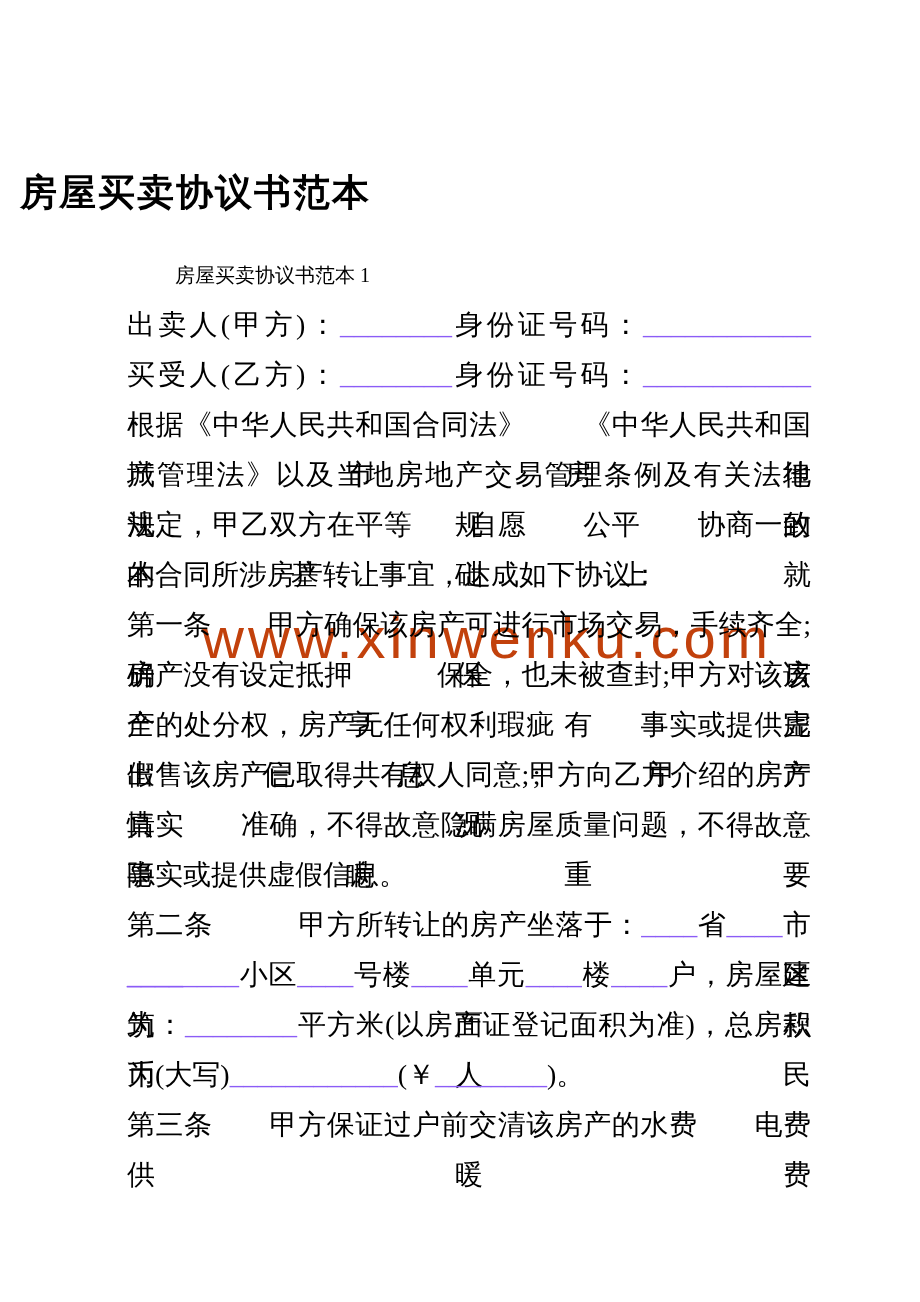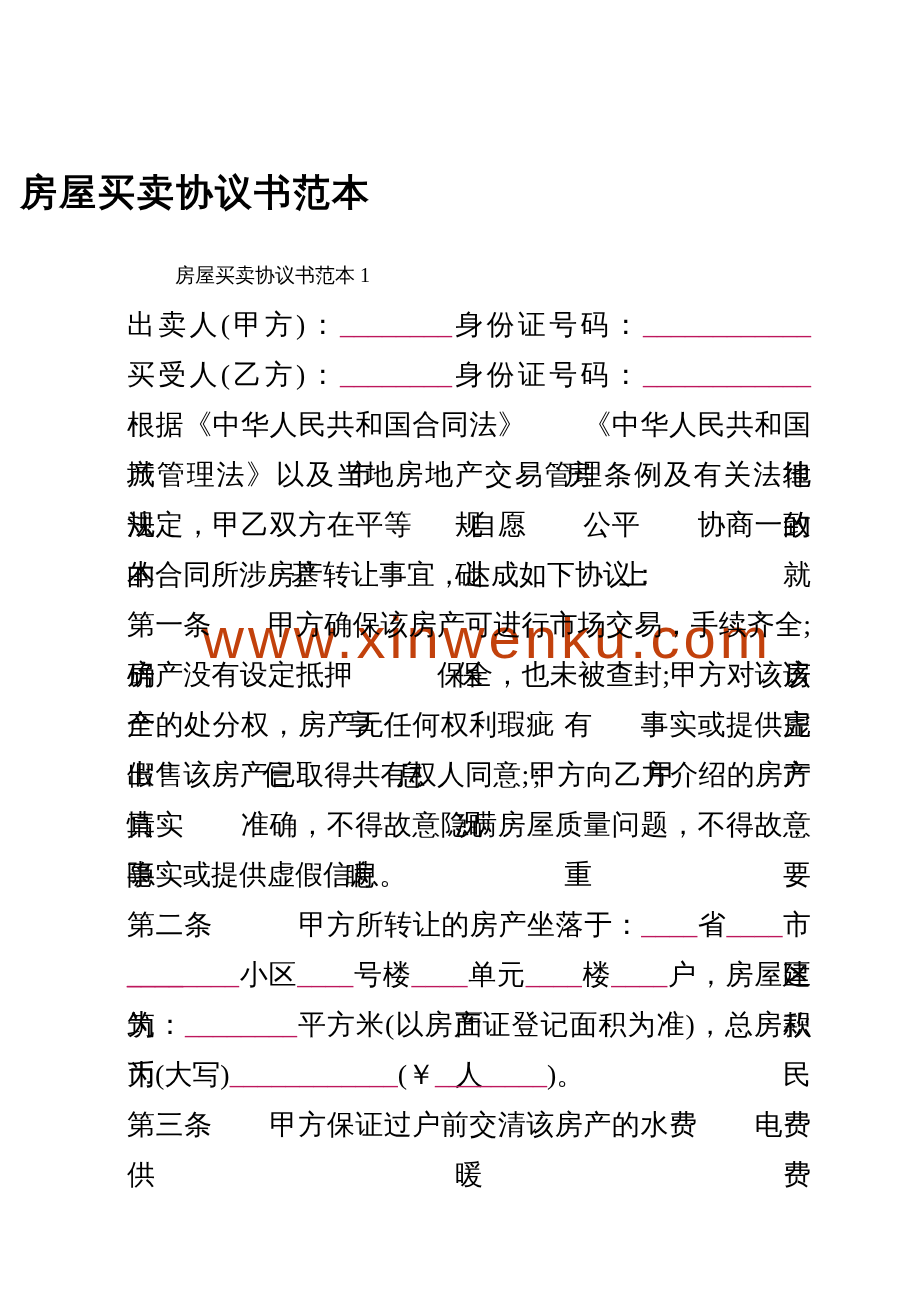--- a/index.html
+++ b/index.html
@@ -57,21 +57,21 @@
     height:50px;
     line-height:50px;
     font-size:28px;
   }
   .line.justify {
     text-align:justify;
     text-align-last:justify;
     text-justify:inter-ideograph;
   }
   .blank {
-    color:#be185d;
+    color:#8b5cf6;
   }
 </style>
 </head>
 <body>
 
 <div class="page">
   <h1 class="doc-title">房屋买卖协议书范本</h1>
   <div class="watermark">www.xinwenku.com</div>
   <div class="doc-body">
     <p class="doc-subtitle">房屋买卖协议书范本 1</p>

